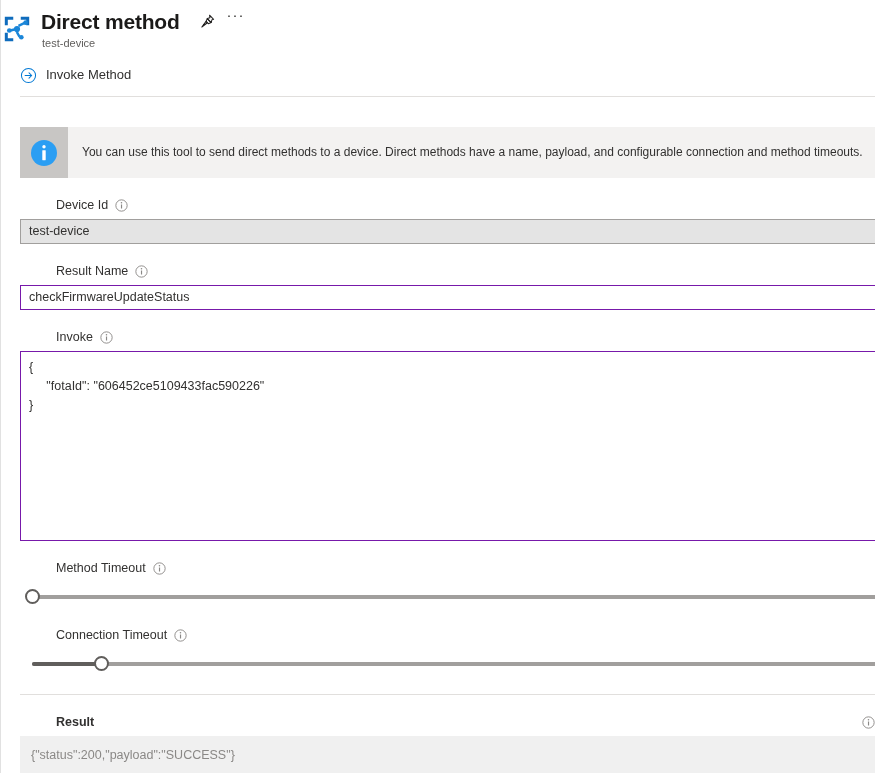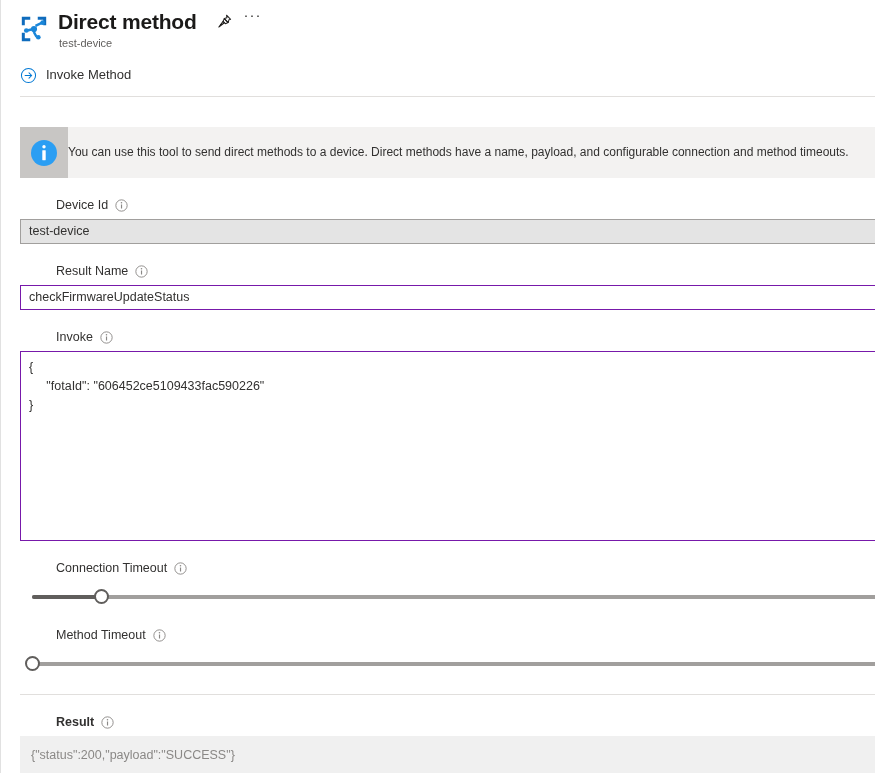--- a/index.html
+++ b/index.html
@@ -29,21 +29,21 @@
   
   .header {
     position: relative;
     padding: 8px 0 0 0;
     height: 88px;
     box-sizing: border-box;
   }
   .title-row {
     display: flex;
     align-items: flex-start;
-    padding-left: 18px;
+    padding-left: 1px;
   }
   .hub-icon {
     width: 30px;
     height: 30px;
     margin-top: 6px;
     margin-right: 9px;
     flex: 0 0 auto;
   }
   .title-block {
     display: flex;
@@ -151,38 +151,40 @@
   .info-circle {
     width: 28px;
     height: 28px;
   }
   .info-text {
     display: flex;
     align-items: center;
     font-size: 12px;
     line-height: 17px;
     color: #323130;
+    padding-left: 14px;
     padding-right: 10px;
   }
 
   
   .field {
     margin-top: 19px;
   }
   .field-label {
     display: flex;
     align-items: center;
     font-size: 12.5px;
     color: #323130;
     line-height: 17px;
     margin-bottom: 5px;
     margin-left: 36px;
   }
   .field-label.bold {
     font-weight: 600;
+    justify-content: space-between;
   }
   .info-hint {
     margin-left: 7px;
     display: inline-flex;
     align-items: center;
     cursor: pointer;
   }
   .info-hint svg { display: block; }
 
   .input {
@@ -383,54 +385,54 @@
           </svg>
         </span>
       </div>
       <div class="textarea">{
      "fotaId": "606452ce5109433fac590226"
 }</div>
     </div>
 
     <div class="field">
       <div class="field-label">
+        <span>Method Timeout</span>
+        <span class="info-hint">
+          <svg viewBox="0 0 14 14" width="13" height="13" aria-hidden="true">
+            <circle cx="7" cy="7" r="6.1" fill="none" stroke="#8a8886" stroke-width="1"></circle>
+            <circle cx="7" cy="4.1" r="0.85" fill="#8a8886"></circle>
+            <rect x="6.4" y="5.9" width="1.25" height="4.4" rx="0.2" fill="#8a8886"></rect>
+          </svg>
+        </span>
+      </div>
+      <div class="slider-wrap">
+        <div class="slider-track"></div>
+        <div class="slider-fill" id="meth-fill" style="width: 0px;"></div>
+        <div class="slider-thumb" id="meth-thumb" style="left: 4.5px;"></div>
+      </div>
+    </div>
+
+    <div class="field">
+      <div class="field-label">
         <span>Connection Timeout</span>
         <span class="info-hint">
           <svg viewBox="0 0 14 14" width="13" height="13" aria-hidden="true">
             <circle cx="7" cy="7" r="6.1" fill="none" stroke="#8a8886" stroke-width="1"></circle>
             <circle cx="7" cy="4.1" r="0.85" fill="#8a8886"></circle>
             <rect x="6.4" y="5.9" width="1.25" height="4.4" rx="0.2" fill="#8a8886"></rect>
           </svg>
         </span>
       </div>
       <div class="slider-wrap">
         <div class="slider-track"></div>
         <div class="slider-fill" id="conn-fill" style="width: 69.16px;"></div>
         <div class="slider-thumb" id="conn-thumb" style="left: 73.66px;"></div>
       </div>
     </div>
 
-    <div class="field">
-      <div class="field-label">
-        <span>Method Timeout</span>
-        <span class="info-hint">
-          <svg viewBox="0 0 14 14" width="13" height="13" aria-hidden="true">
-            <circle cx="7" cy="7" r="6.1" fill="none" stroke="#8a8886" stroke-width="1"></circle>
-            <circle cx="7" cy="4.1" r="0.85" fill="#8a8886"></circle>
-            <rect x="6.4" y="5.9" width="1.25" height="4.4" rx="0.2" fill="#8a8886"></rect>
-          </svg>
-        </span>
-      </div>
-      <div class="slider-wrap">
-        <div class="slider-track"></div>
-        <div class="slider-fill" id="meth-fill" style="width: 0px;"></div>
-        <div class="slider-thumb" id="meth-thumb" style="left: 4.5px;"></div>
-      </div>
-    </div>
-
     <div class="section-divider"></div>
 
     <div class="field">
       <div class="field-label bold">
         <span>Result</span>
         <span class="info-hint">
           <svg viewBox="0 0 14 14" width="13" height="13" aria-hidden="true">
             <circle cx="7" cy="7" r="6.1" fill="none" stroke="#8a8886" stroke-width="1"></circle>
             <circle cx="7" cy="4.1" r="0.85" fill="#8a8886"></circle>
             <rect x="6.4" y="5.9" width="1.25" height="4.4" rx="0.2" fill="#8a8886"></rect>

